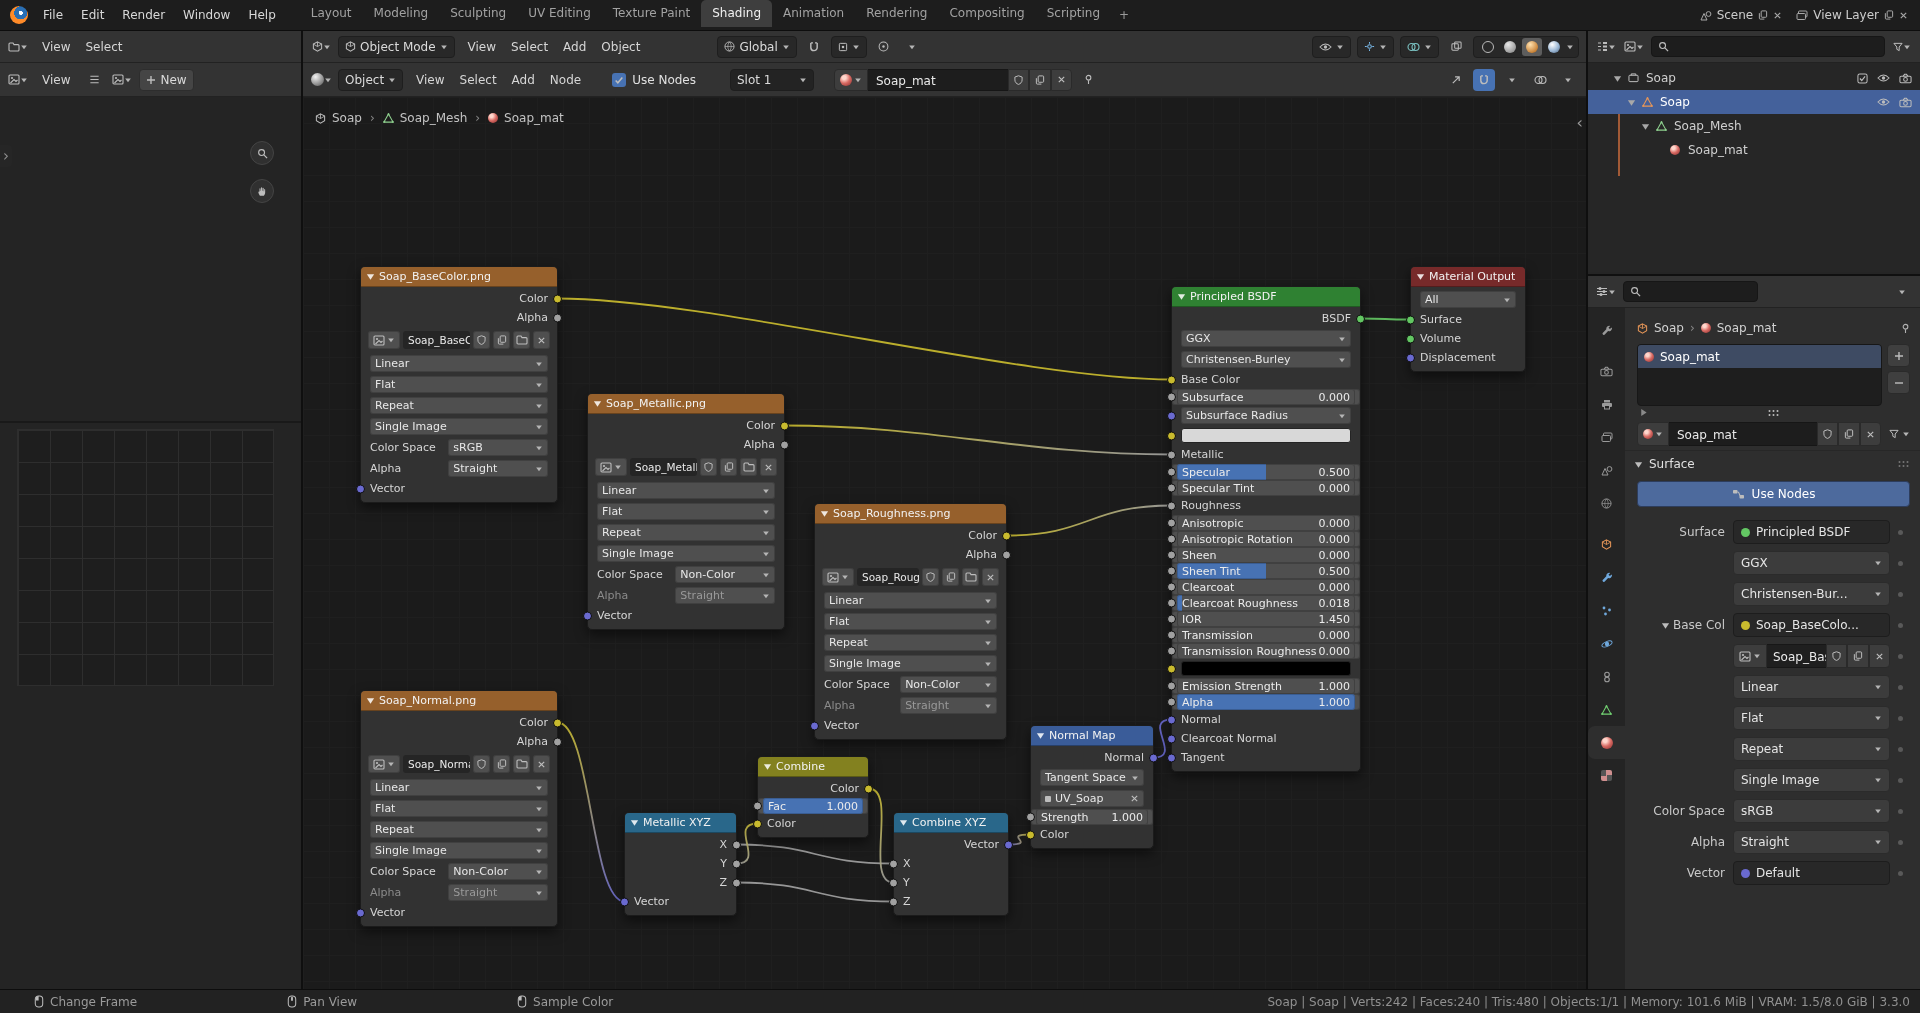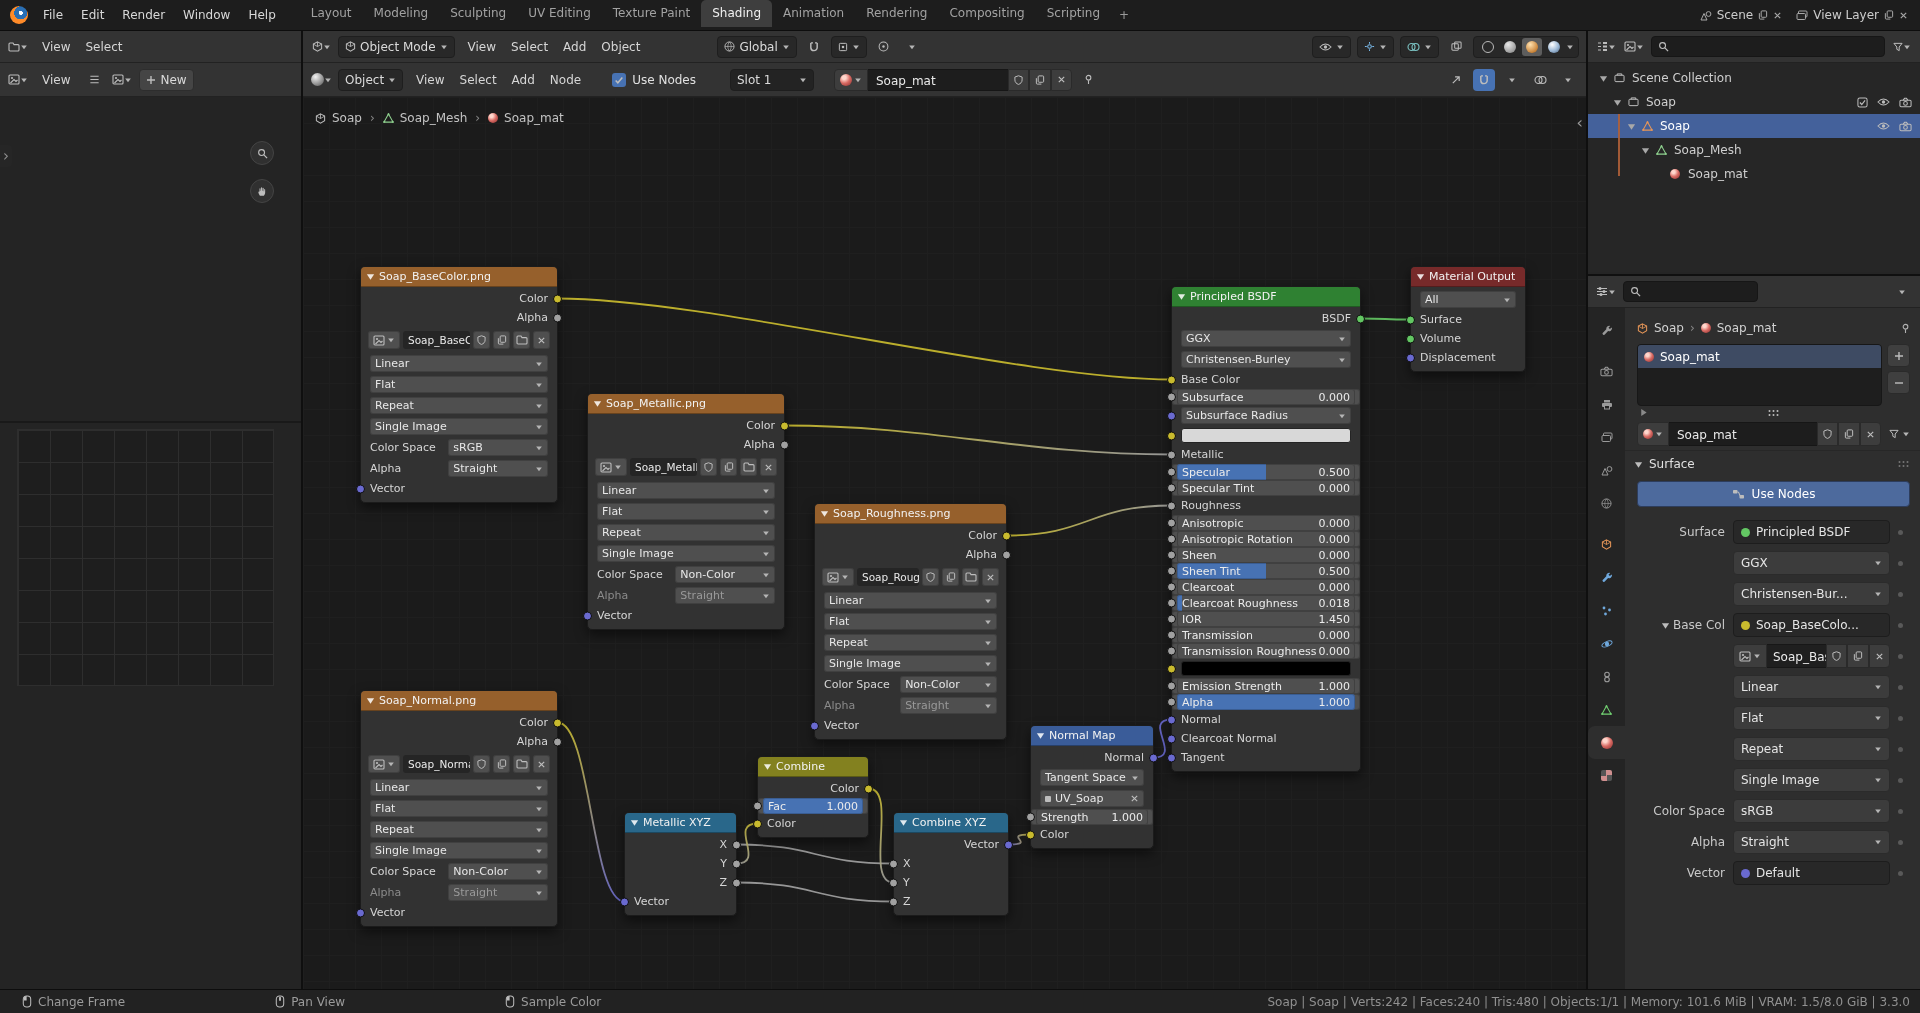--- a/index.html
+++ b/index.html
@@ -1573,35 +1573,20 @@
             </span>
             <span class="icon chev">
               <svg width="8" height="8" viewBox="0 0 10 10">
                 <path d="M1.5 3.2h7L5 7.8z" fill="currentColor"></path>
               </svg>
             </span>
           </span>
       </div>
       <div class="outliner-body" id="outliner-body">
         <div class="active-line"></div>
-      <div class="orow">
-            <span style="width:8px;flex:none"></span>
-            <span class="odis icon">
-              <svg width="9" height="9" viewBox="0 0 10 10">
-                <path d="M1 2.5h8L5 8.5z" fill="currentColor"></path>
-              </svg>
-            </span>
-            <span class="oicon icon">
-              <svg width="11" height="10" viewBox="0 0 12 11">
-                <rect x="1" y="2.5" width="10" height="7" rx="1" fill="none" stroke="currentColor" stroke-width="1.1"></rect>
-                <path d="M3.5 2.5V1h5v1.5" fill="none" stroke="currentColor" stroke-width="1.1"></path>
-              </svg>
-            </span>
-            <span class="olabel">Scene Collection</span>
-          </div>
           <div class="orow">
             <span style="width:22px;flex:none"></span>
             <span class="odis icon">
               <svg width="9" height="9" viewBox="0 0 10 10">
                 <path d="M1 2.5h8L5 8.5z" fill="currentColor"></path>
               </svg>
             </span>
             <span class="oicon icon">
               <svg width="11" height="10" viewBox="0 0 12 11">
                 <rect x="1" y="2.5" width="10" height="7" rx="1" fill="none" stroke="currentColor" stroke-width="1.1"></rect>
@@ -2149,21 +2134,21 @@
                 <span class="mtext">Default</span>
               </span>
               <span class="pdeco"></span>
             </div>
           </div>
       </div>
     </div>
   </div>
 
   <div class="statusbar">
-    <span class="hint" style="margin-left:12px">
+    <span class="hint" style="margin-left:24px">
         <span class="icon">
           <svg width="10" height="13" viewBox="0 0 10 14">
             <rect x="1" y="1" width="8" height="12" rx="3.5" fill="none" stroke="currentColor" stroke-width="1.1"></rect>
             <path d="M1.6 2.8A3 3 0 014.6 1.2V6H1.6z" fill="currentColor"></path>
           </svg>
         </span>
         <span>Change Frame</span>
       </span>
     <span class="hint" style="margin-left:150px">
         <span class="icon">

